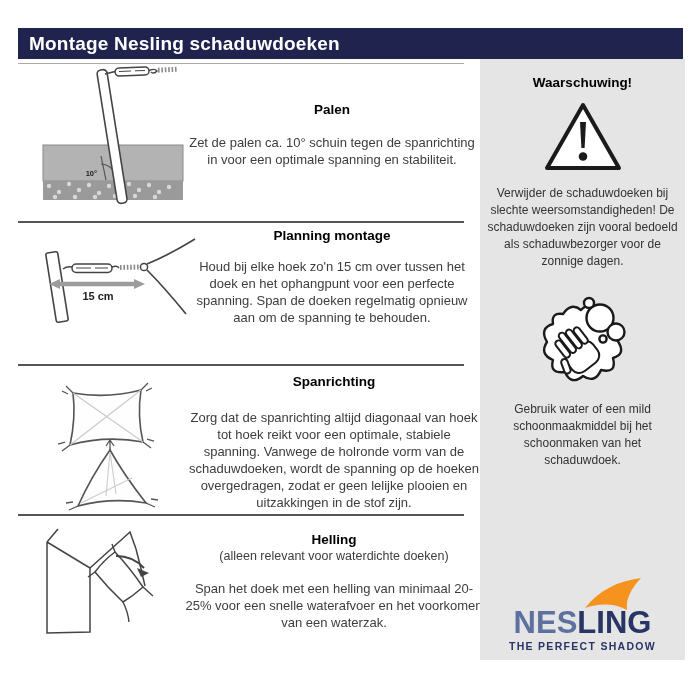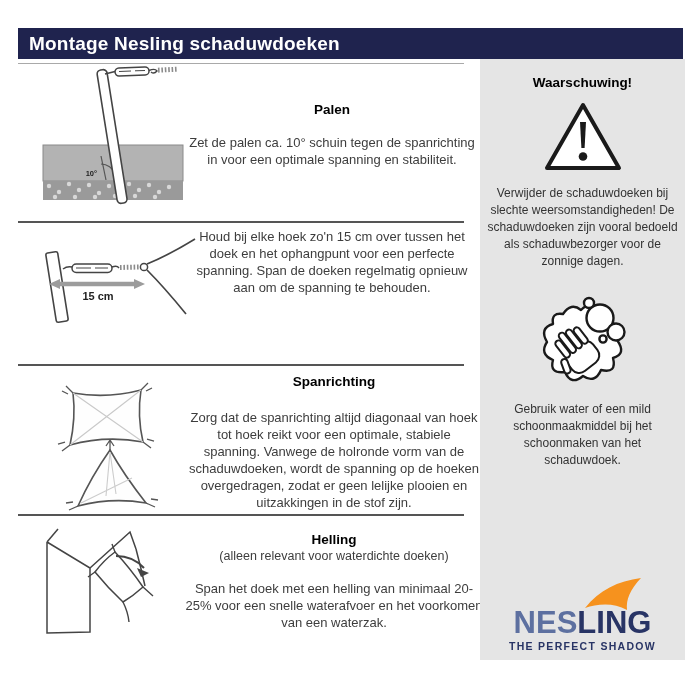--- a/index.html
+++ b/index.html
@@ -118,20 +118,21 @@
       <path d="M122,32 Q139,49 161,76"></path>
     </g>
     <g>
       <path d="M33,46 L111,46" stroke="#9c9c9c" stroke-width="4.5"></path>
       <path d="M24,46 L35,41 L35,51 Z" fill="#9c9c9c"></path>
       <path d="M120,46 L109,41 L109,51 Z" fill="#9c9c9c"></path>
       <text x="73" y="62" font-size="11" font-weight="bold" fill="#222" text-anchor="middle">15 cm</text>
     </g>
   </svg>
   <div class="section-text" style="left:188px; top:228px; width:288px;">
+    <div class="section-heading" style="margin-bottom:14px;">Planning montage</div>
     <div>Houd bij elke hoek zo'n 15 cm over tussen het doek en het ophangpunt voor een perfecte spanning. Span de doeken regelmatig opnieuw aan om de spanning te behouden.</div>
   </div>
 
   <svg class="illus" style="left:48px; top:378px;" width="120" height="138" viewBox="0 0 120 138">
 
     <g>
       <path d="M25,15 Q59,21 93,12 Q89,38 95,64 Q58,57 22,67 Q28,40 25,15 Z" fill="#fefefe" stroke="#555" stroke-width="1.6"></path>
       <path d="M25,15 L95,64 M93,12 L22,67" stroke="#c9c9c9" stroke-width="1.1" fill="none"></path>
       <g stroke="#555" stroke-width="1.3" fill="none">
         <path d="M25,15 l-7,-7 m2,8 l-6,-3"></path>

